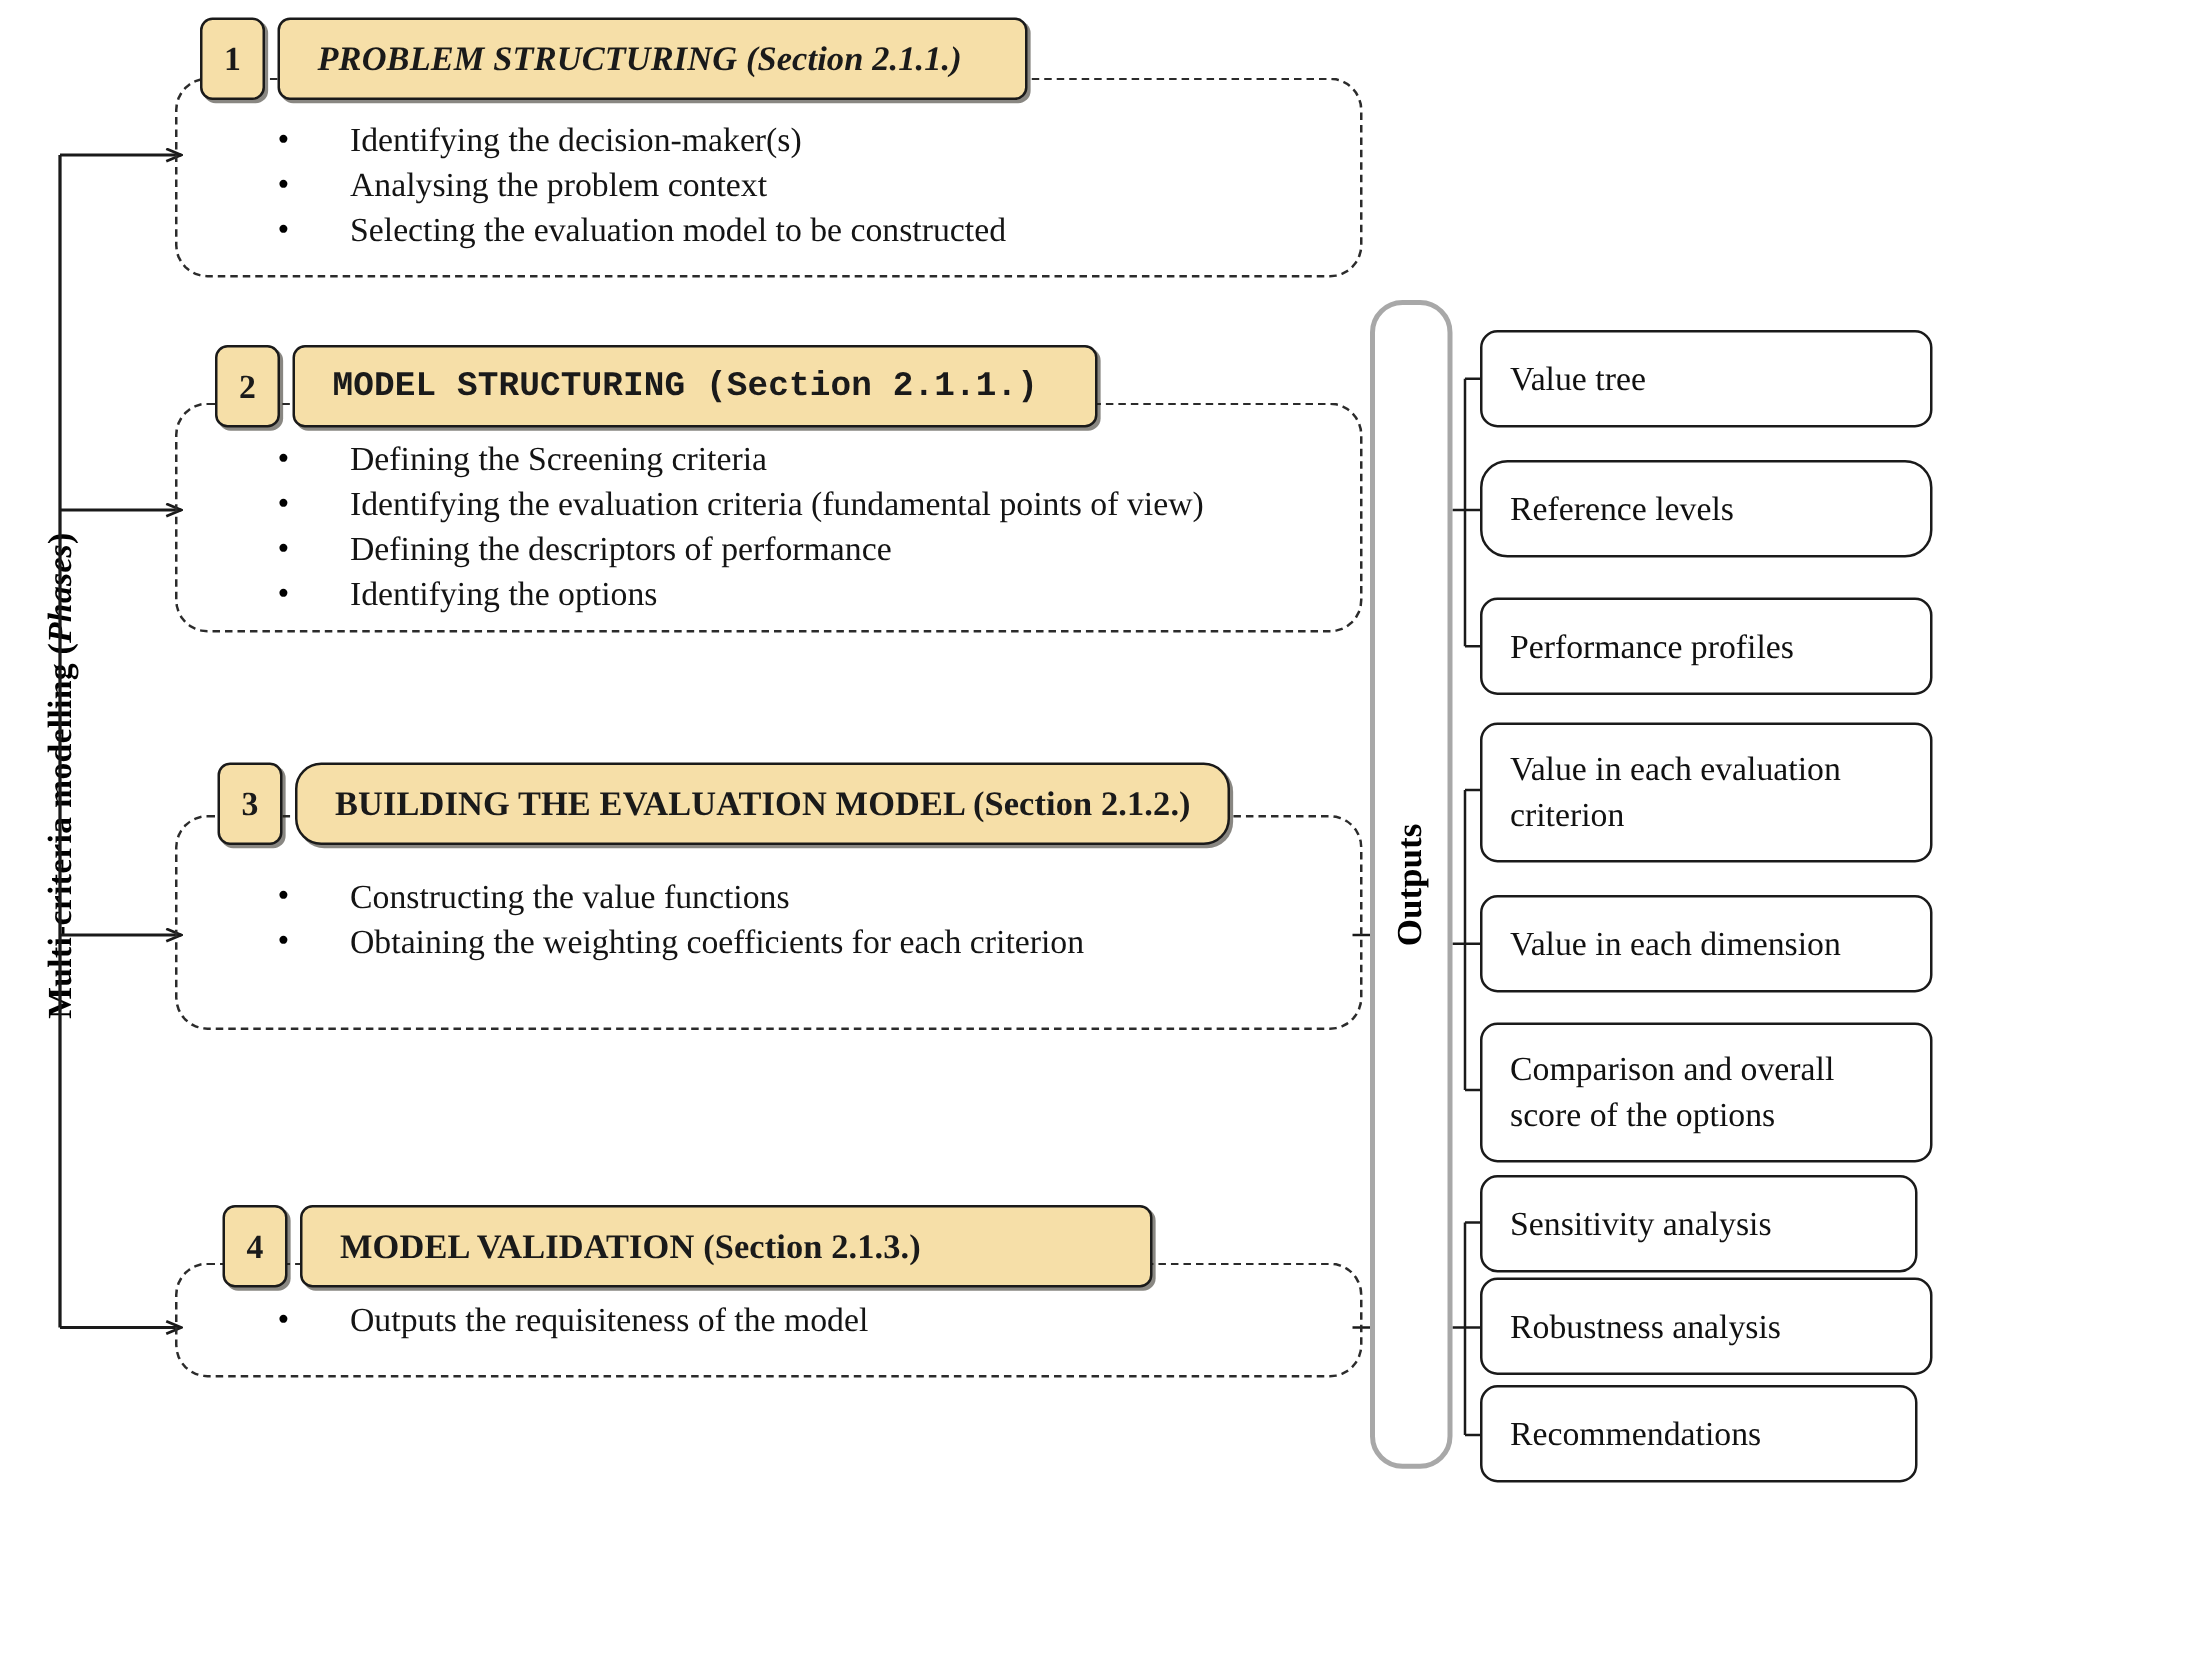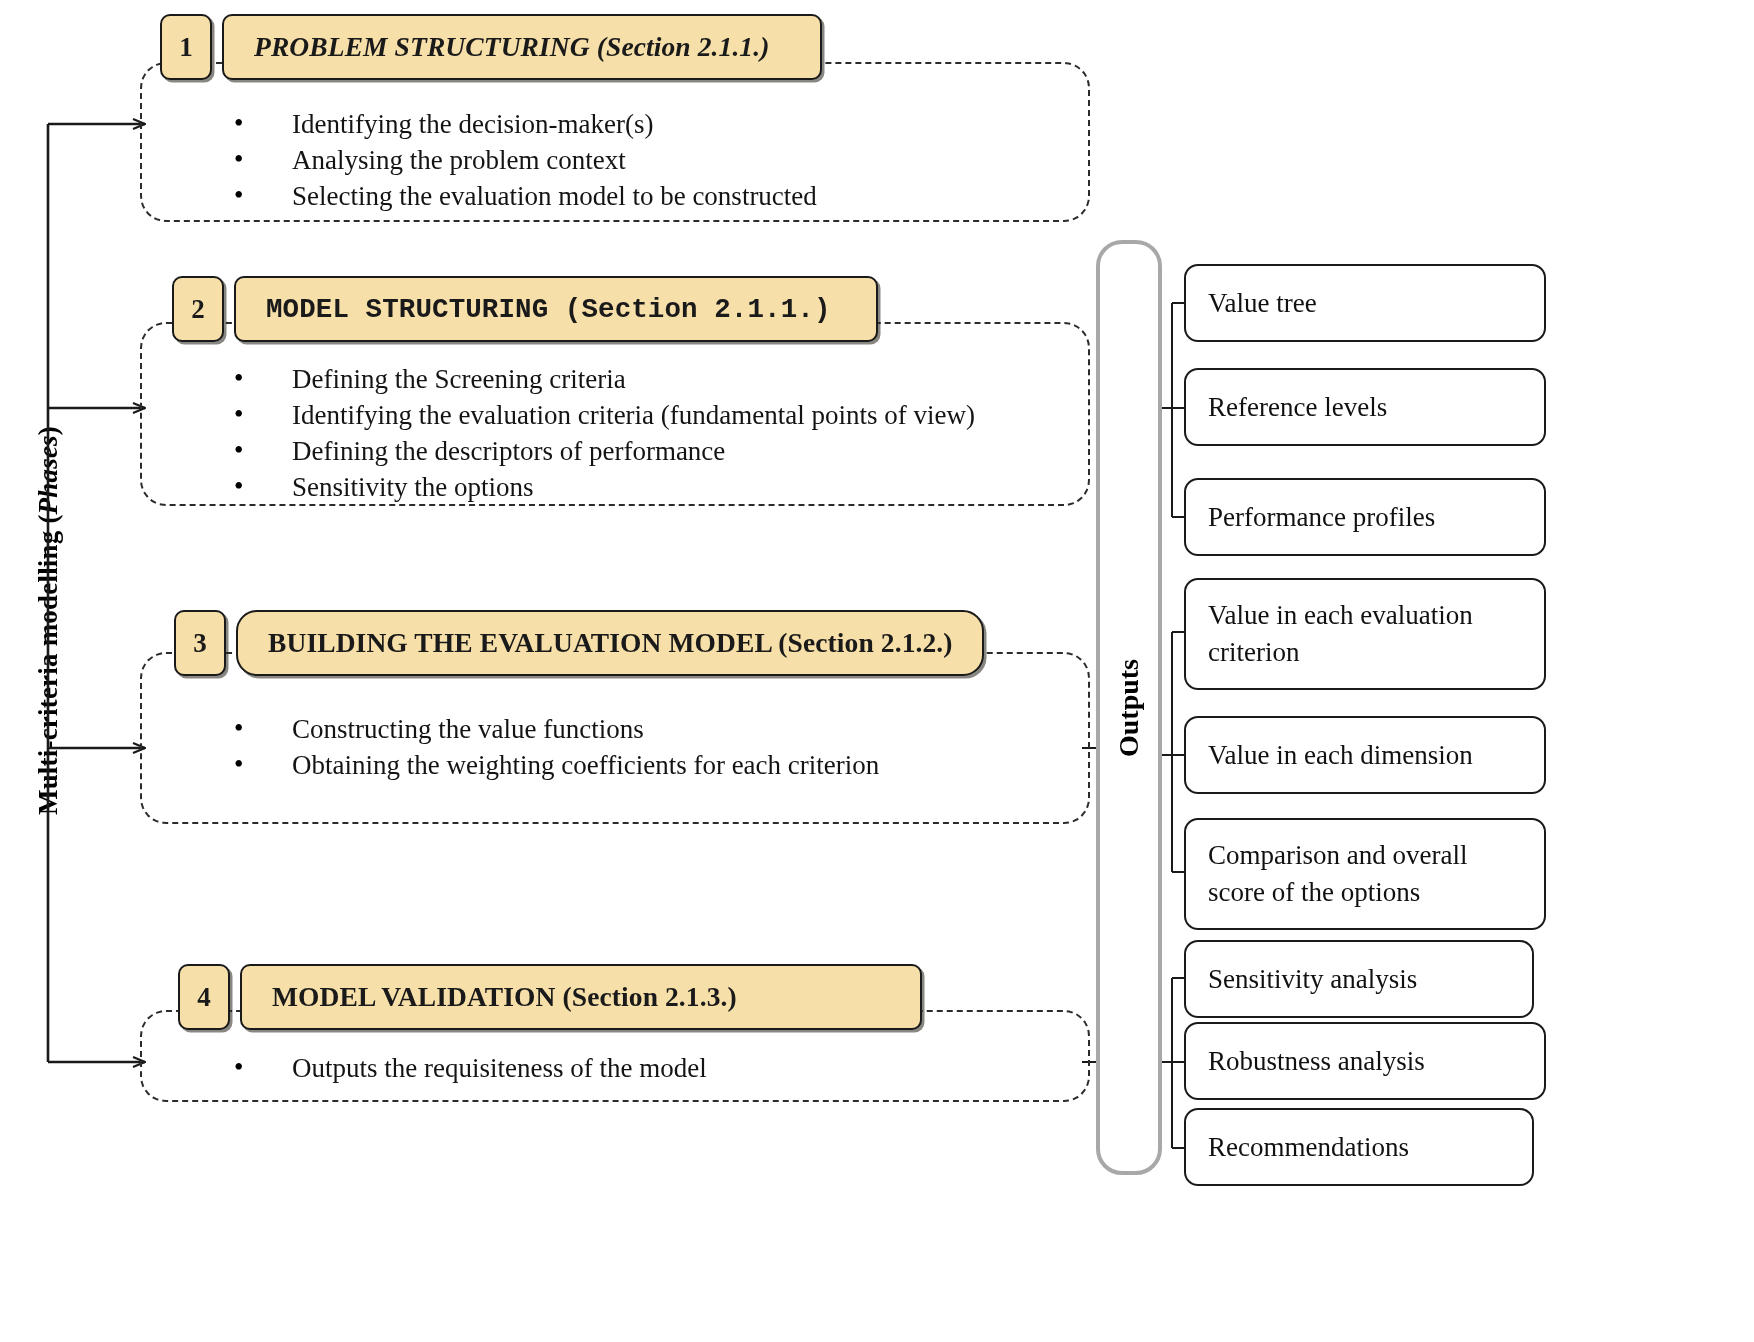--- a/index.html
+++ b/index.html
@@ -92,21 +92,21 @@
     font-size: 27.5px;
     letter-spacing: .1px;
     color: #1a1a1a;
     white-space: nowrap;
     box-shadow: 2.5px 2.5px 0 rgba(40,36,28,.55);
     z-index: 5;
   }
   .bullets {
     position: absolute;
     list-style: none;
-    margin: 12px;
+    margin: 0;
     padding: 0;
   }
   .bullets li {
     position: relative;
     padding-left: 58px;
     font-family: "Liberation Serif", "DejaVu Serif", serif;
     font-size: 27px;
     line-height: 36px;
     color: #141414;
     white-space: nowrap;
@@ -225,21 +225,21 @@
   </div>
 
   <div class="phase">
     <div class="phase-body" style="left:140px; top:322px; width:950px; height:184px;"></div>
     <div class="phase-num" style="left:172px; top:276px;">2</div>
     <div class="phase-title" style="left:234px; top:276px; width:644px;font-family:Liberation Mono, monospace;">MODEL STRUCTURING (Section 2.1.1.)</div>
     <ul class="bullets" style="left:222px; top:349px;">
       <li>Defining the Screening criteria</li>
       <li>Identifying the evaluation criteria (fundamental points of view)</li>
       <li>Defining the descriptors of performance</li>
-      <li>Sensitivity the options</li>
+      <li>Identifying the options</li>
     </ul>
   </div>
 
   <div class="phase">
     <div class="phase-body" style="left:140px; top:652px; width:950px; height:172px;"></div>
     <div class="phase-num" style="left:174px; top:610px;">3</div>
     <div class="phase-title" style="left:236px; top:610px; width:748px;border-radius:21px;">BUILDING THE EVALUATION MODEL (Section 2.1.2.)</div>
     <ul class="bullets" style="left:222px; top:699px;">
       <li>Constructing the value functions</li>
       <li>Obtaining the weighting coefficients for each criterion</li>
@@ -257,21 +257,21 @@
 
   <div id="outputs-bracket"></div>
   <div id="outputs-label">
     <span>Outputs</span>
   </div>
 
   <div class="out-box" style="top:264px; width:362px; height:78px;">
     <span>Value tree</span>
   </div>
 
-  <div class="out-box" style="top:368px; width:362px; height:78px;">
+  <div class="out-box" style="top:368px; width:362px; height:78px;border-radius:22px;">
     <span>Reference levels</span>
   </div>
 
   <div class="out-box" style="top:478px; width:362px; height:78px;">
     <span>Performance profiles</span>
   </div>
 
   <div class="out-box" style="top:578px; width:362px; height:112px; align-items:center;">
     <span style="white-space:normal;">Value in each evaluation criterion</span>
   </div>

